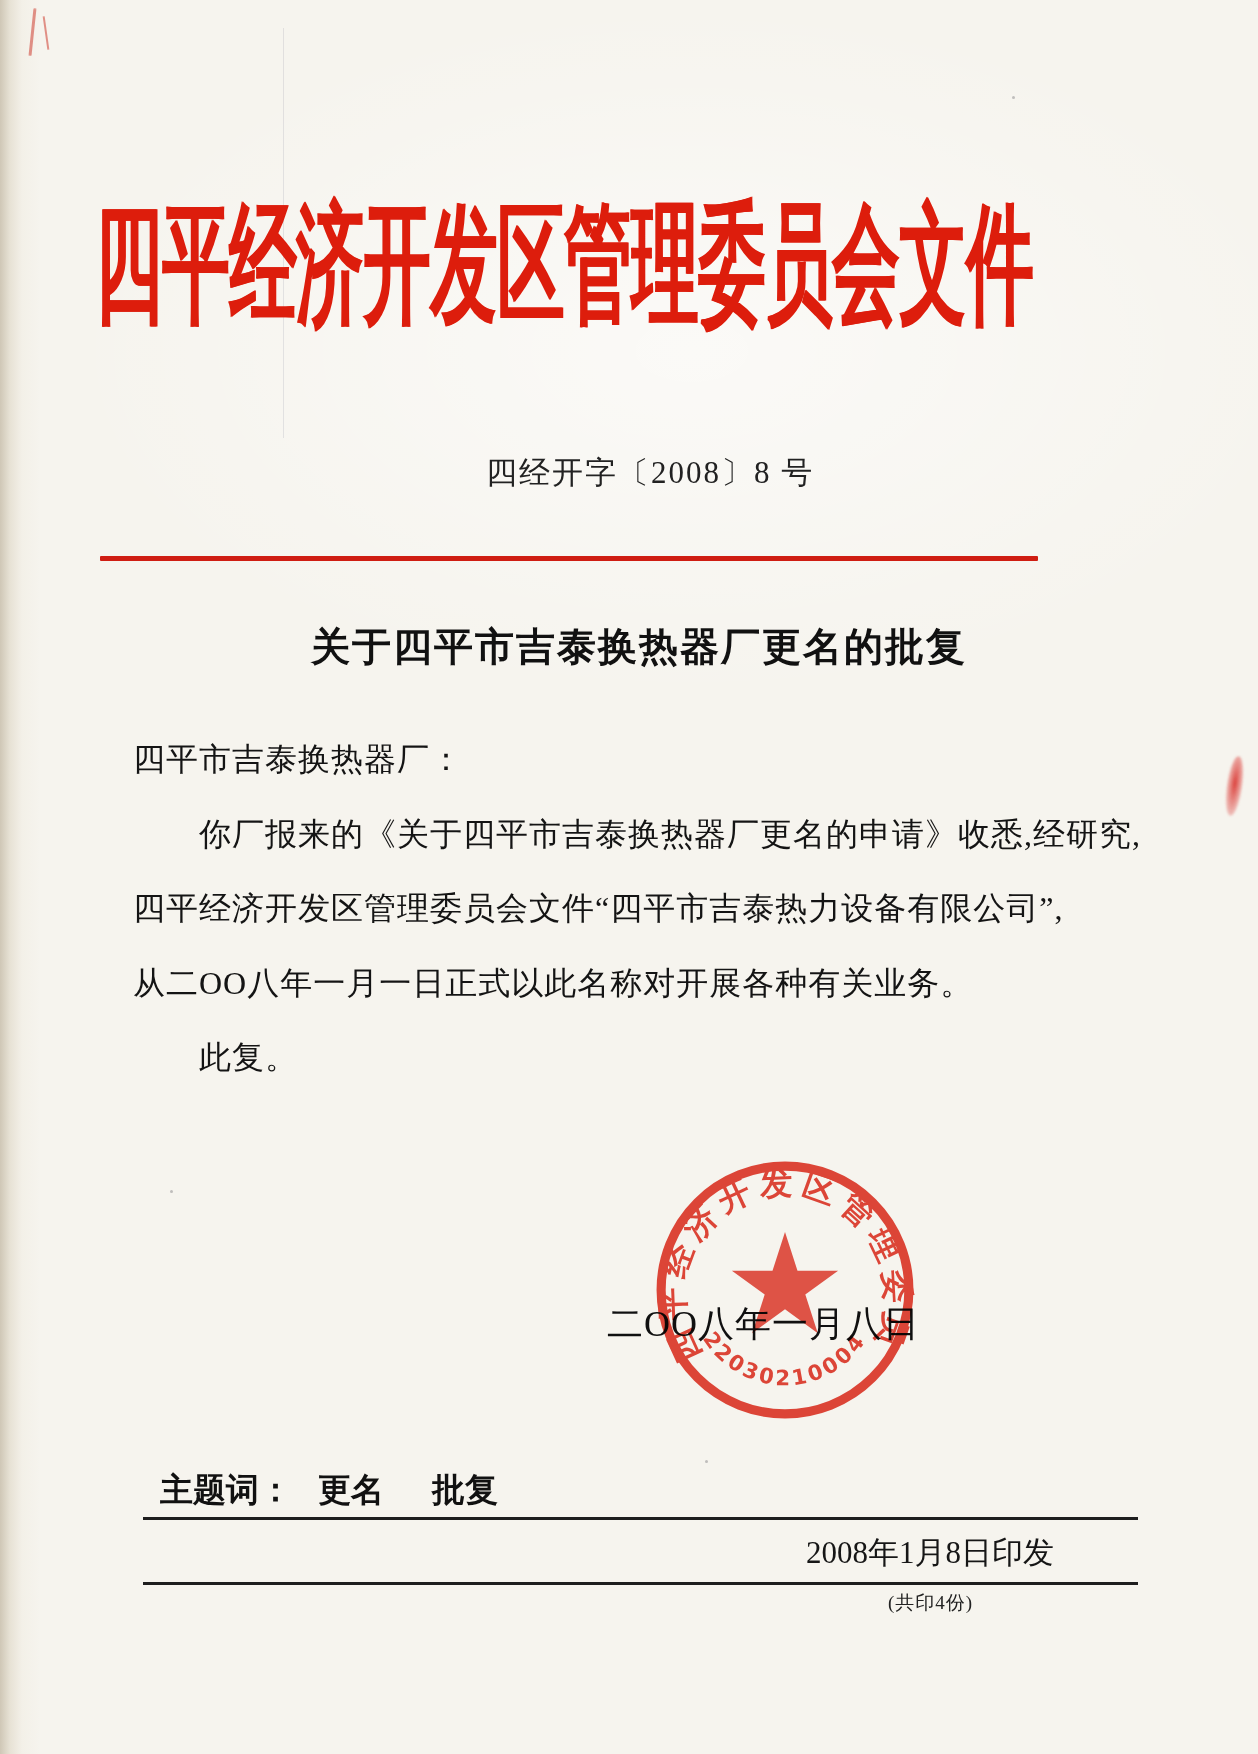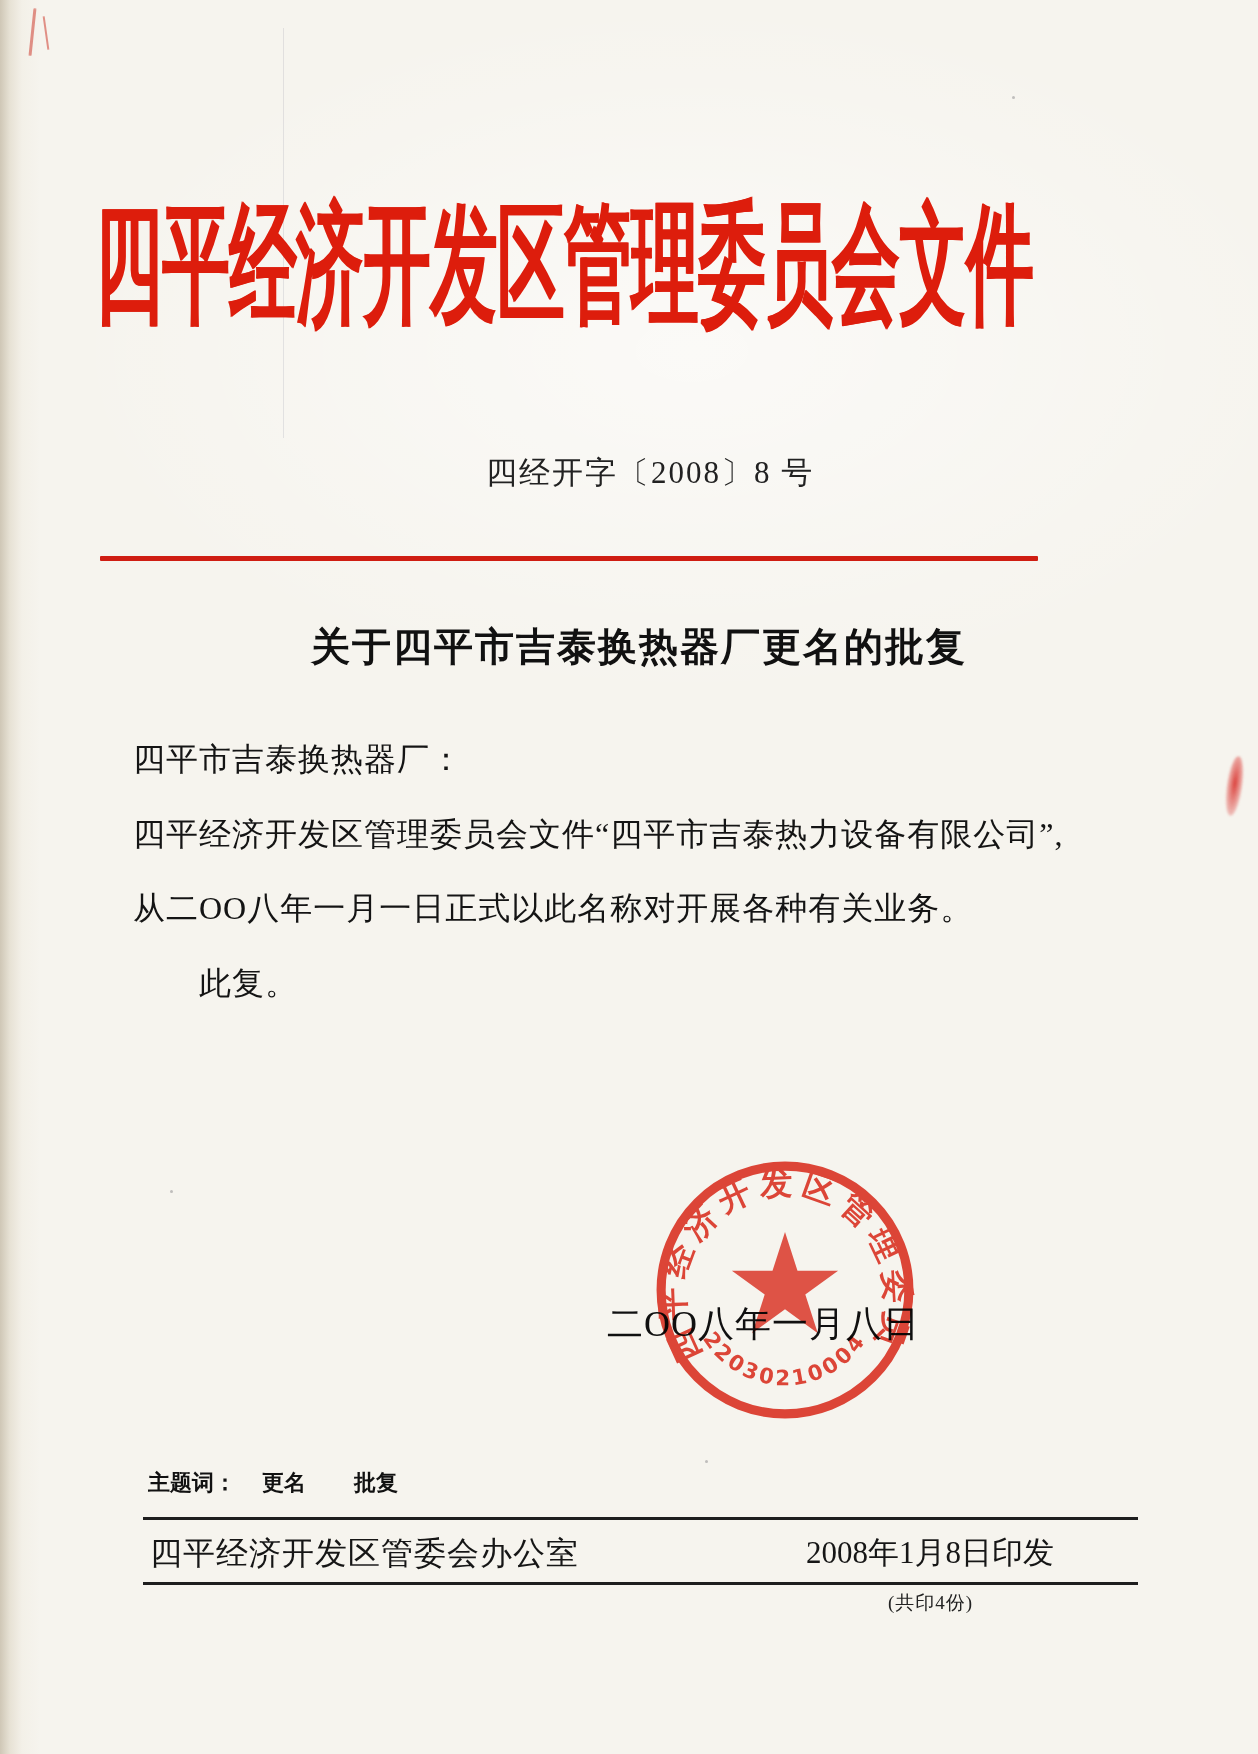--- a/index.html
+++ b/index.html
@@ -56,24 +56,24 @@
   .date-line{
     position:absolute;left:607px;top:1300px;
     font-size:36px;letter-spacing:1px;color:#101010;white-space:nowrap;
   }
   .seal{
     position:absolute;left:653px;top:1158px;width:264px;height:264px;
     mix-blend-mode:multiply;opacity:.93;
   }
 
   .subject-row{
-    position:absolute;left:148px;top:1468px;
+    position:absolute;left:160px;top:1468px;
     display:flex;align-items:baseline;
     font-family:"DejaVu Sans","Liberation Sans",sans-serif;
-    font-size:22px;font-weight:bold;color:#111;
+    font-size:33px;font-weight:bold;color:#111;
   }
   .subject-row .kw1{margin-left:26px;}
   .subject-row .kw2{margin-left:48px;}
 
   .hline{position:absolute;left:143px;width:995px;height:3px;background:#1e1e1e;}
   .hline1{top:1517px;}
   .hline2{top:1582px;}
 
   .footer-office{
     position:absolute;left:150px;top:1532px;
@@ -105,20 +105,21 @@
   <div class="org-title">四平经济开发区管理委员会文件</div>
 
   <div class="doc-number">四经开字〔2008〕8 号</div>
 
   <div class="red-rule"></div>
 
   <div class="doc-title">关于四平市吉泰换热器厂更名的批复</div>
 
   <div class="body-text">
     <div class="line">四平市吉泰换热器厂：</div>
+    <div class="line">　　你厂报来的《关于四平市吉泰换热器厂更名的申请》收悉,经研究,</div>
     <div class="line">四平经济开发区管理委员会文件“四平市吉泰热力设备有限公司”,</div>
     <div class="line">从二OO八年一月一日正式以此名称对开展各种有关业务。</div>
     <div class="line">　　此复。</div>
   </div>
 
   <div class="date-line">二OO八年一月八日</div>
 
   <div class="seal">
     <svg width="264" height="264" viewBox="0 0 260 260">
       <defs>
@@ -137,20 +138,19 @@
   </div>
 
   <div class="subject-row">
     <span>主题词：</span>
     <span class="kw1">更名</span>
     <span class="kw2">批复</span>
   </div>
 
   <div class="hline hline1"></div>
 
-  <div class="footer-office">四平经济开发区管委会办公室</div>
   <div class="footer-date">2008年1月8日印发</div>
 
   <div class="hline hline2"></div>
 
   <div class="copies-note">(共印4份)</div>
 
 </div>
 
 </body></html>

